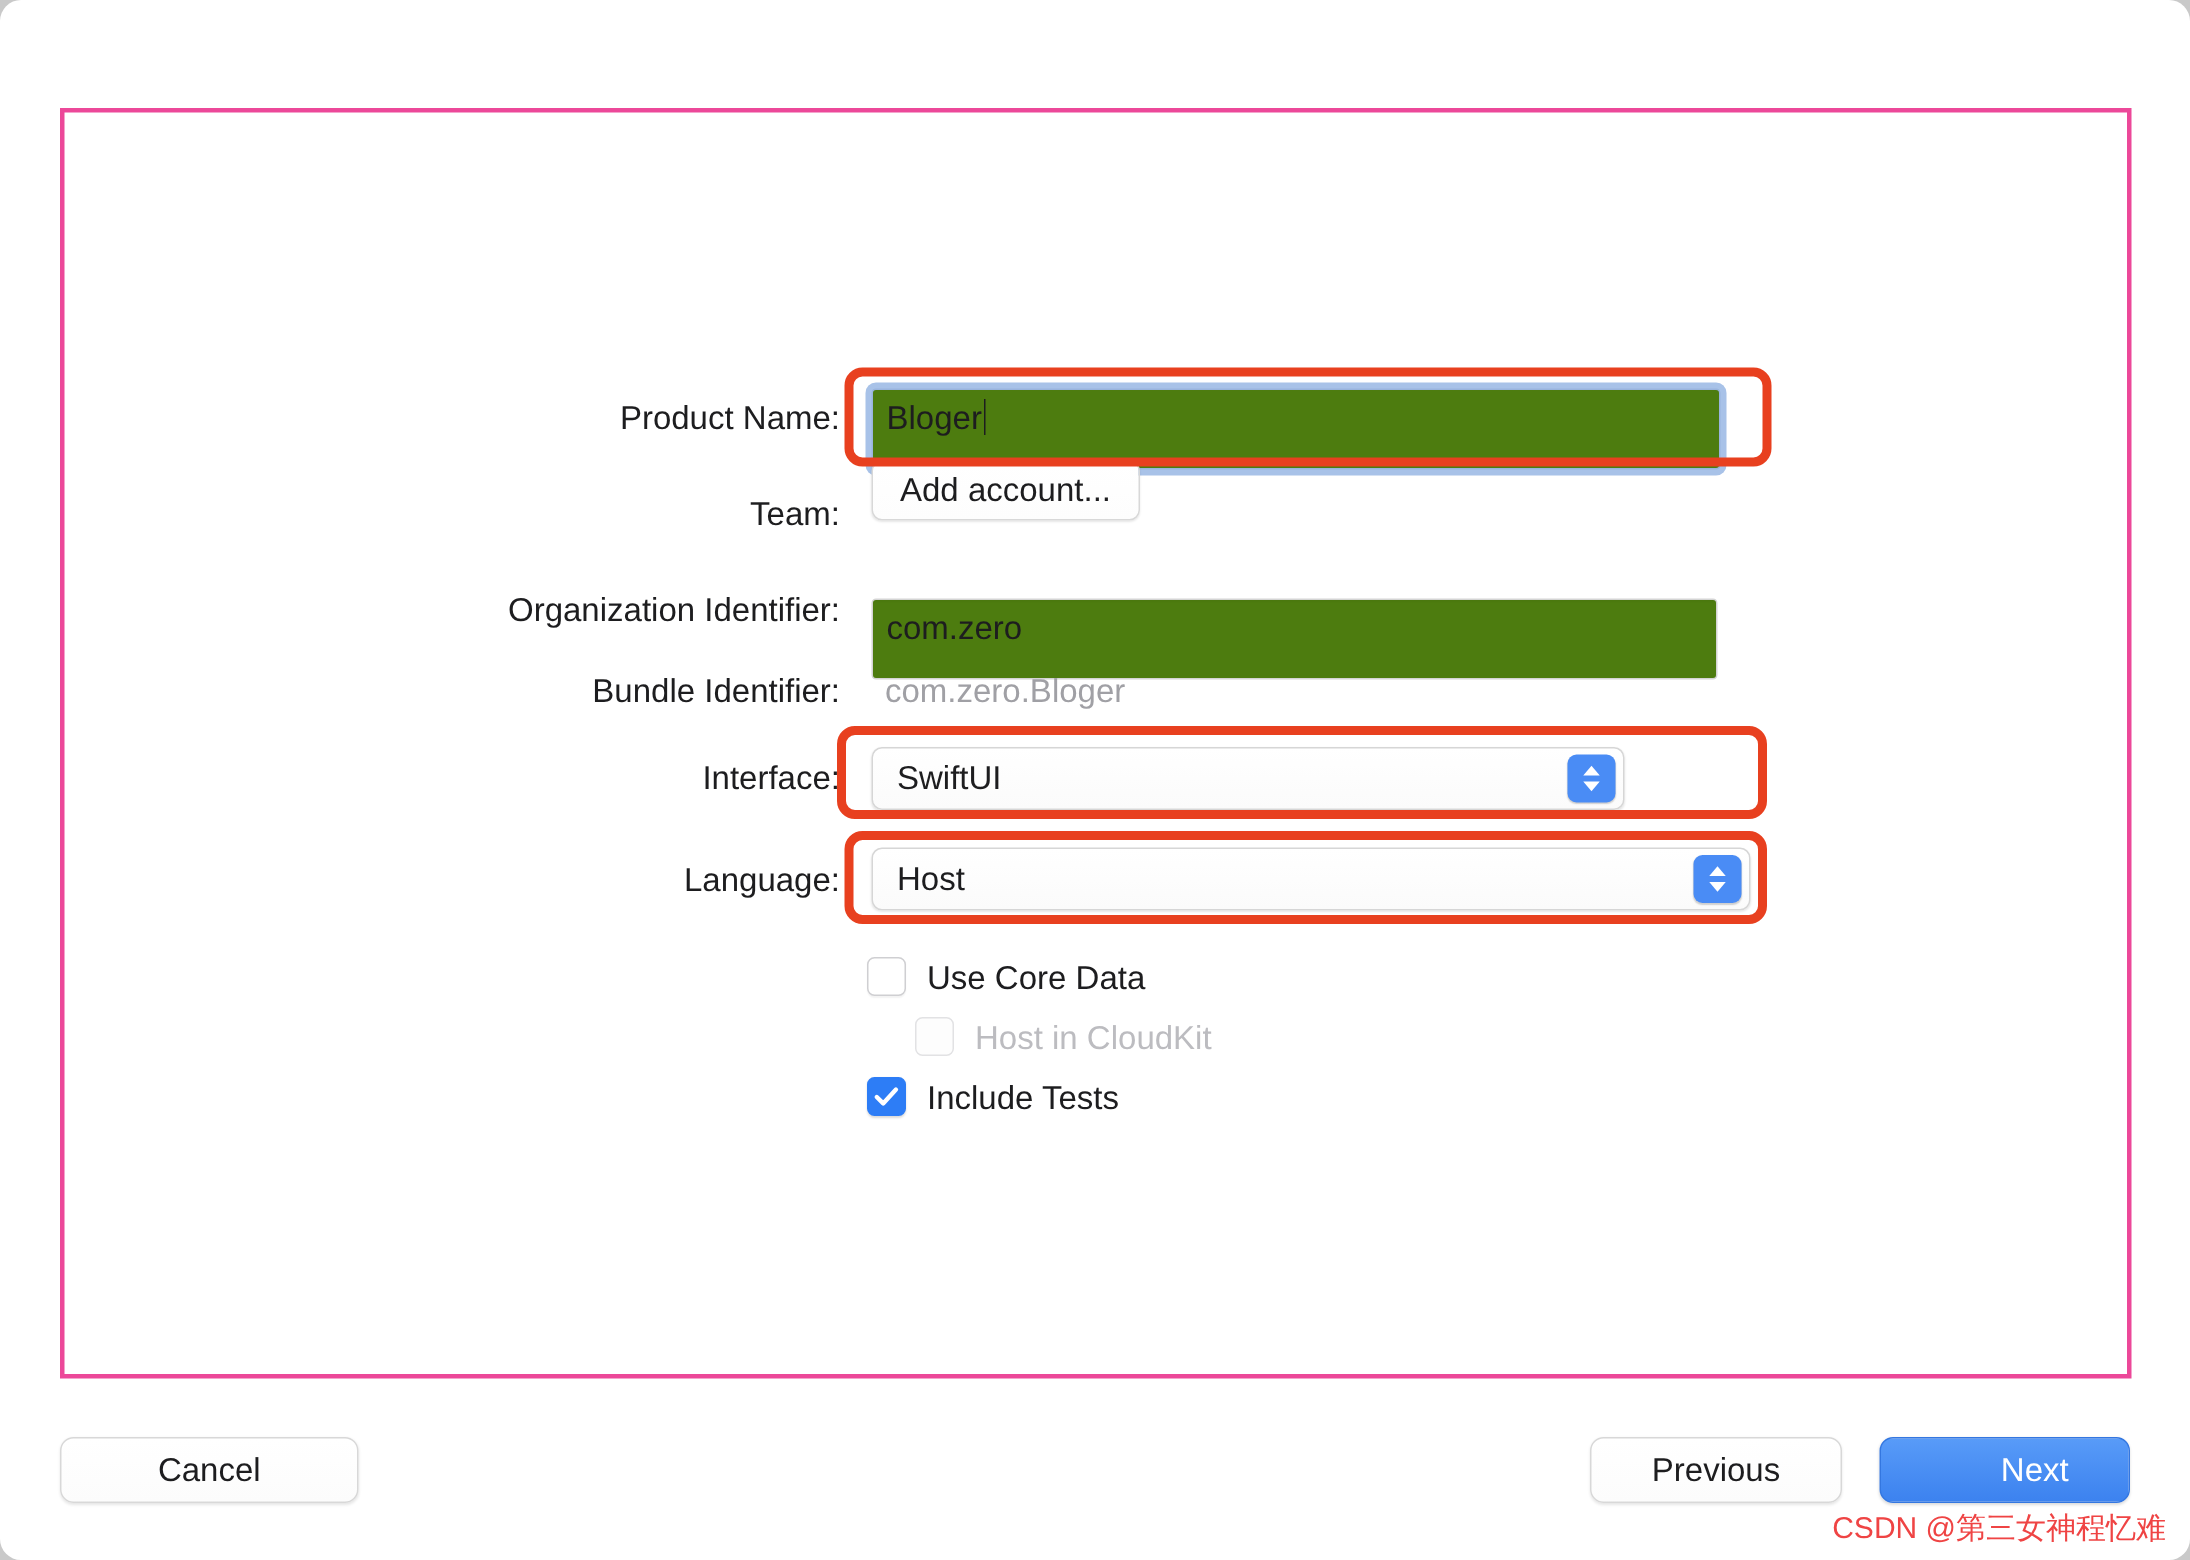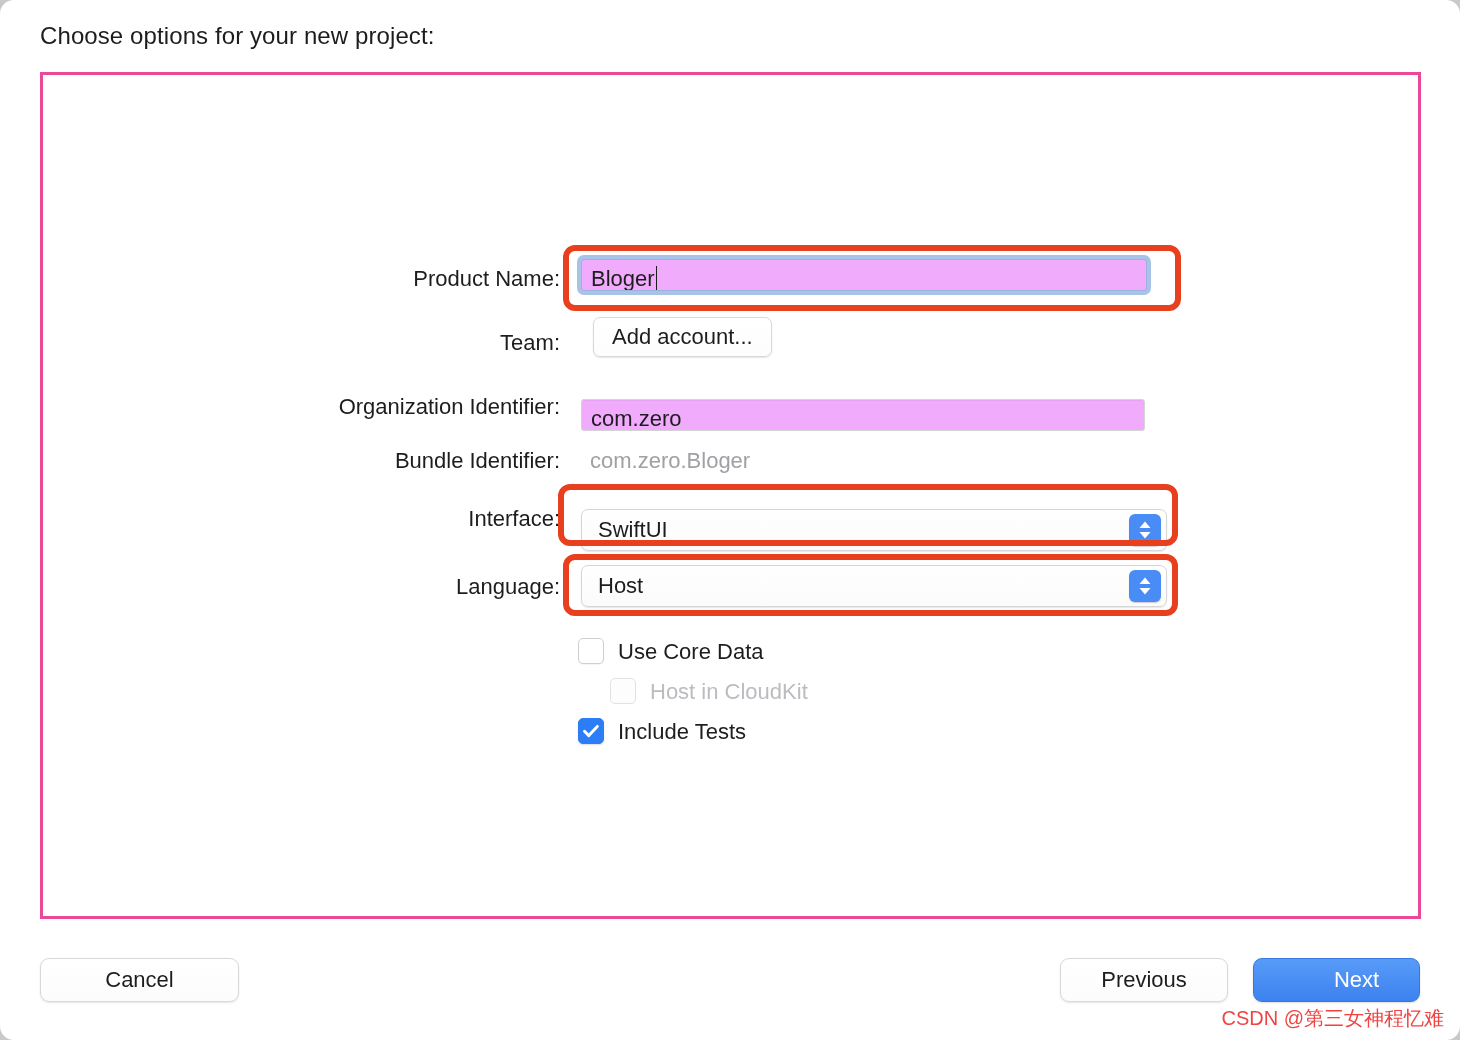--- a/index.html
+++ b/index.html
@@ -79,22 +79,22 @@
     left: 117px;
     width: 400px;
   }
 
   
   .fld-col { position: absolute; left: 538px; }
 
   
   .textfield {
     box-sizing: border-box;
-    height: 32px;
-    background: #f0abfc;
+    height: 54px;
+    background: #4d7c0f;
     border: 1px solid #d4d4d4;
     border-radius: 3px;
     font-size: 22px;
     color: #1d1d1f;
     line-height: 38px;
     padding: 0 9px;
     white-space: nowrap;
     overflow: hidden;
     box-shadow: inset 0 1px 1px rgba(0,0,0,0.04);
   }
@@ -248,57 +248,56 @@
     font-size: 20px;
     color: #ef4444;
     white-space: nowrap;
   }
 </style>
 </head>
 <body>
 
 <div class="window">
 
-  <div class="sheet-title">Choose options for your new project:</div>
 
   <div class="panel">
     <div class="form">
 
       <div class="row lbl-col" style="top:184px;">
         <div class="label">Product Name:</div>
       </div>
       <div class="fld-col" style="top:184px; width:566px;">
         <div class="textfield focused" title="Product Name"><span>Bloger</span><span class="caret"></span></div>
       </div>
 
       <div class="row lbl-col" style="top:248px;">
         <div class="label">Team:</div>
       </div>
-      <div class="fld-col" style="top:242px;margin-left:12px;">
+      <div class="fld-col" style="top:232px;">
         <div class="pushbutton">Add account...</div>
       </div>
 
       <div class="row lbl-col" style="top:312px;">
         <div class="label">Organization Identifier:</div>
       </div>
       <div class="fld-col" style="top:324px; width:564px;">
         <div class="textfield" title="Organization Identifier">com.zero</div>
       </div>
 
       <div class="row lbl-col" style="top:366px;">
         <div class="label">Bundle Identifier:</div>
       </div>
       <div class="fld-col" style="top:366px;">
         <div class="readonly-value">com.zero.Bloger</div>
       </div>
 
       <div class="row lbl-col" style="top:424px;">
         <div class="label">Interface:</div>
       </div>
-      <div class="fld-col" style="top:434px; width:586px;">
+      <div class="fld-col" style="top:423px; width:502px;">
         <div class="popup">
           <div class="popup-value">SwiftUI</div>
           <div class="stepper">
             <svg width="32" height="32" viewBox="0 0 32 32" aria-hidden="true">
               <path d="M16 7.5 L21.5 14 L10.5 14 Z" fill="#ffffff"></path>
               <path d="M16 24.5 L10.5 18 L21.5 18 Z" fill="#ffffff"></path>
             </svg>
           </div>
         </div>
       </div>

